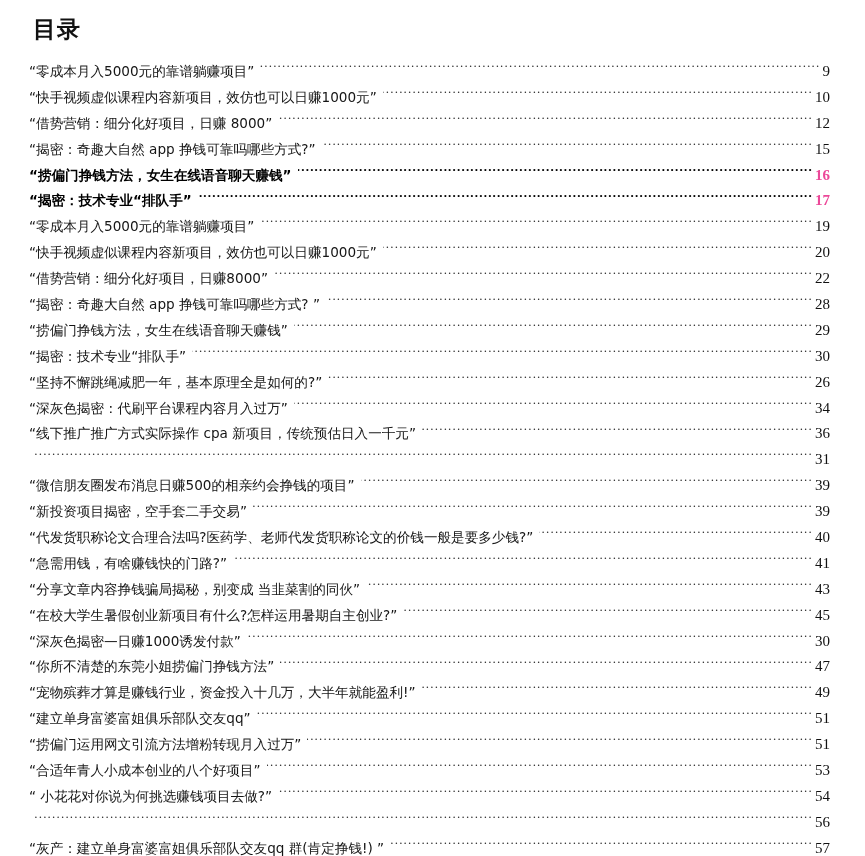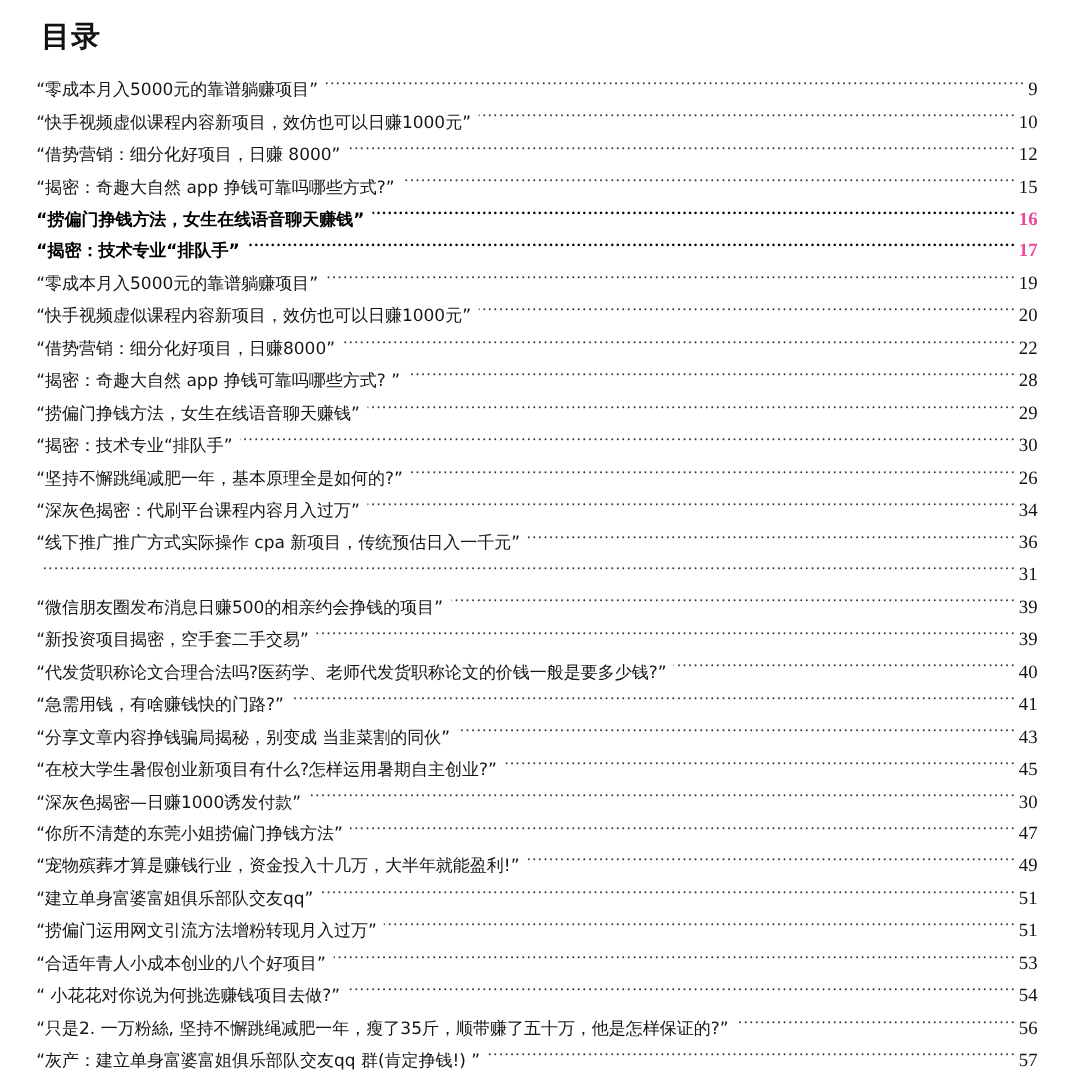--- a/index.html
+++ b/index.html
@@ -236,21 +236,20 @@
       <span class="entry-title">“合适年青人小成本创业的八个好项目”</span>
       <span class="leader"></span>
       <span class="page-num">53</span>
     </li>
   <li class="toc-entry">
       <span class="entry-title">“ 小花花对你说为何挑选赚钱项目去做?”</span>
       <span class="leader"></span>
       <span class="page-num">54</span>
     </li>
   <li class="toc-entry">
-      <span class="entry-title">“只是2. 一万粉絲, 坚持不懈跳绳减肥一年，瘦了35斤，顺带赚了五十万，他是怎样保证的?”</span>
       <span class="leader"></span>
       <span class="page-num">56</span>
     </li>
   <li class="toc-entry">
       <span class="entry-title">“灰产：建立单身富婆富姐俱乐部队交友qq 群(肯定挣钱!) ”</span>
       <span class="leader"></span>
       <span class="page-num">57</span>
     </li>
 </ul>
 

